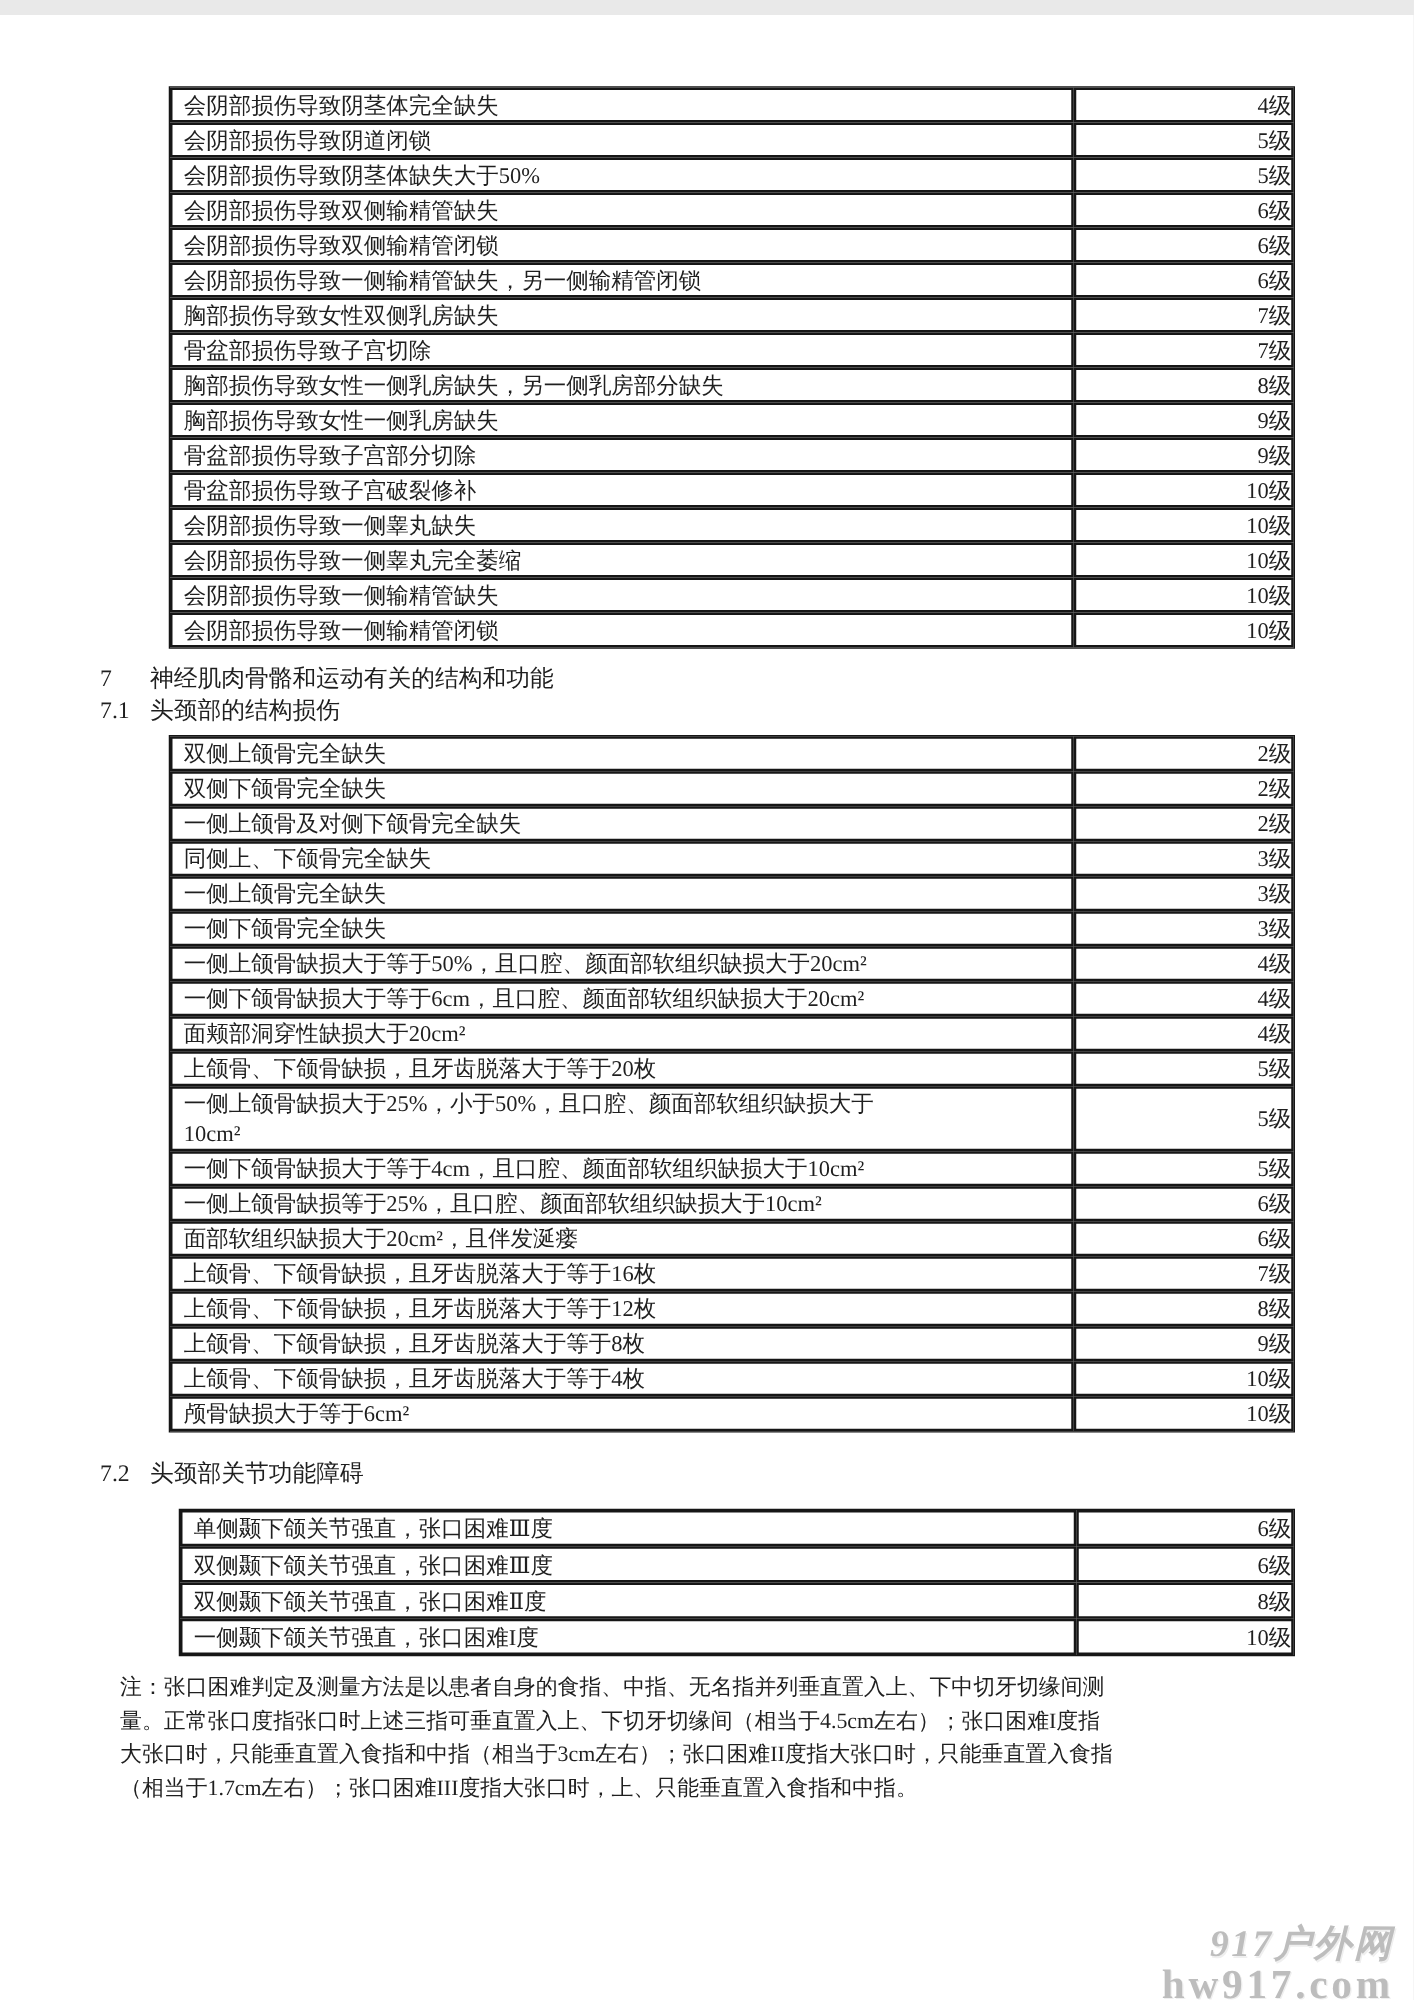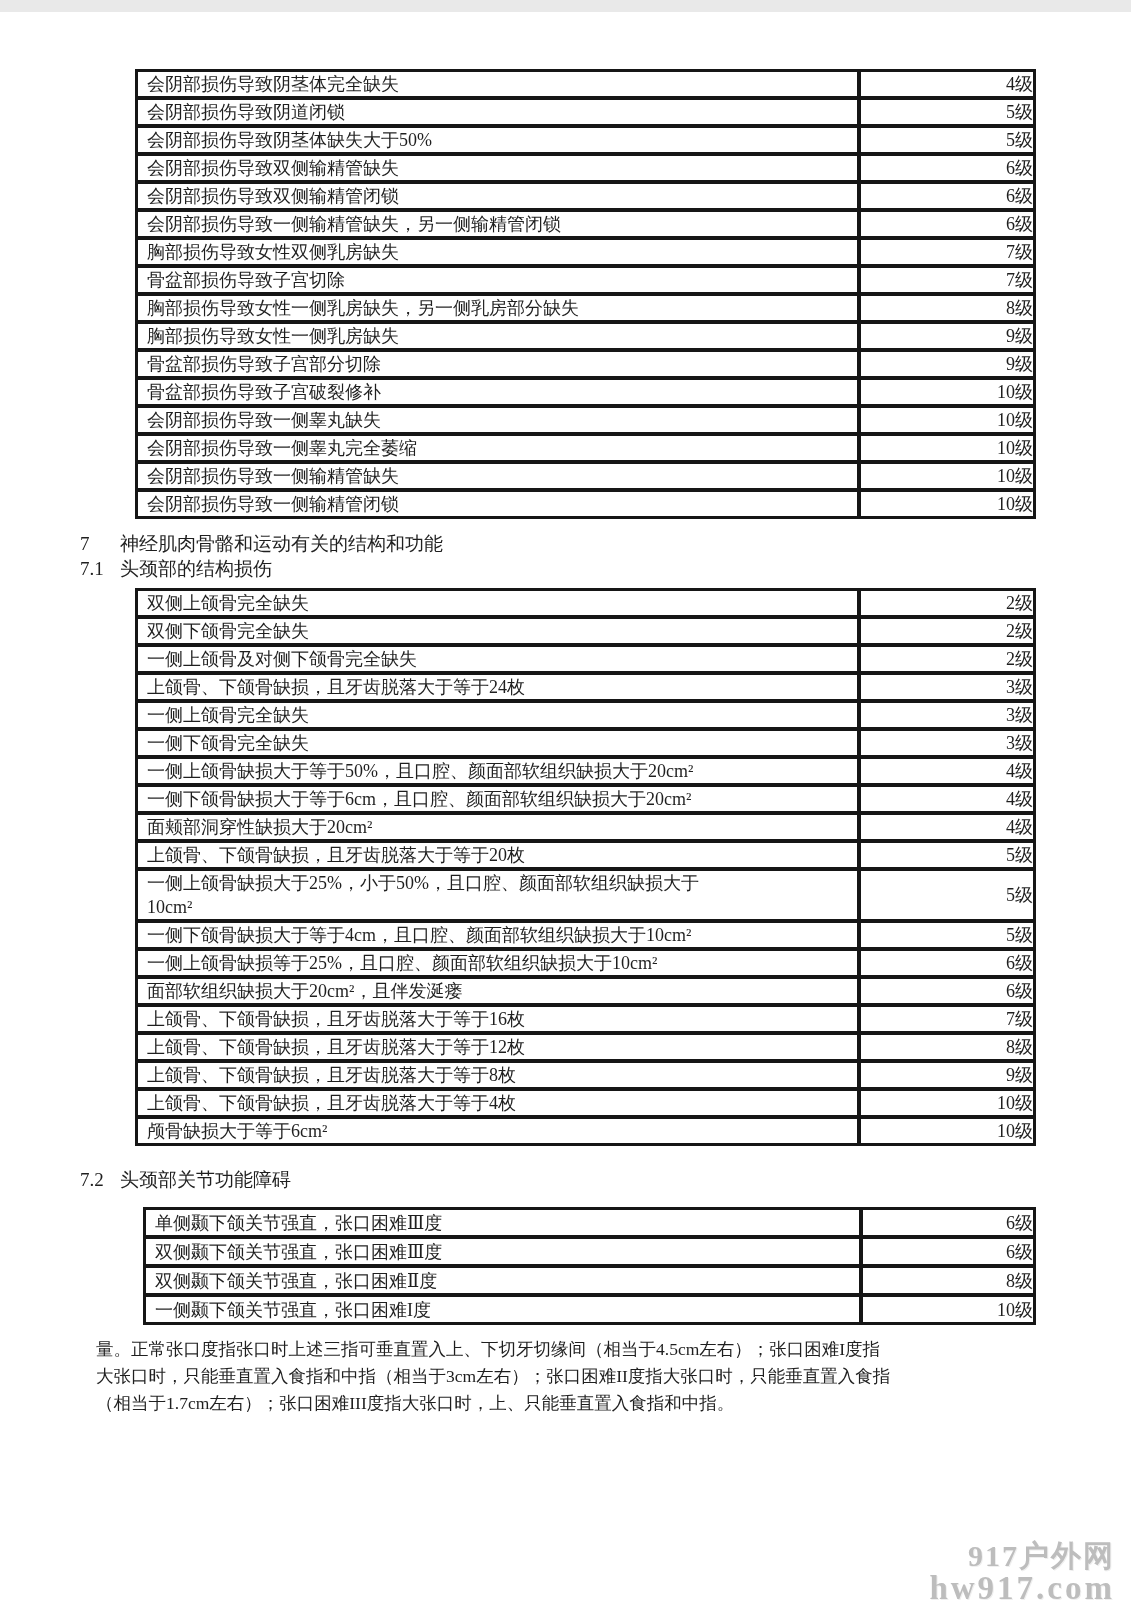--- a/index.html
+++ b/index.html
@@ -54,21 +54,21 @@
   .watermark {
     position: absolute;
     right: 16px;
     bottom: 6px;
     text-align: right;
     color: #bdbdbd;
     font-weight: bold;
     text-shadow: 1px 1px 0 #efefef;
     line-height: 1.05;
   }
-  .watermark .wm-1 { font-size: 30px; letter-spacing: 2px; }
+  .watermark .wm-1 { font-size: 30px; letter-spacing: 2px; font-style: italic; }
   .watermark .wm-2 { font-size: 33px; letter-spacing: 3px; }
 </style>
 </head>
 <body>
 
 <div class="page">
 
   <table class="grade-table t1">
     <colgroup>
         <col style="width:723px">
@@ -281,30 +281,30 @@
   <tr>
     <td class="desc">
       <div>一侧上颌骨及对侧下颌骨完全缺失</div>
       <div></div>
     </td>
     <td class="grade">
       <span>2级</span>
     </td>
   </tr>
 
-
-  <tr>
-    <td class="desc">
-      <div>上颌骨、下颌骨缺损，且牙齿脱落大于等于24枚</div>
+  <tr>
+    <td class="desc">
+      <div>同侧上、下颌骨完全缺失</div>
       <div></div>
     </td>
     <td class="grade">
       <span>3级</span>
     </td>
   </tr>
+
 
   <tr>
     <td class="desc">
       <div>一侧上颌骨完全缺失</div>
       <div></div>
     </td>
     <td class="grade">
       <span>3级</span>
     </td>
   </tr>
@@ -504,20 +504,21 @@
       <div></div>
     </td>
     <td class="grade">
       <span>10级</span>
     </td>
   </tr>
 </tbody>
   </table>
 
   <div class="note">
+    <div class="note-line">注：张口困难判定及测量方法是以患者自身的食指、中指、无名指并列垂直置入上、下中切牙切缘间测</div>
     <div class="note-line">量。正常张口度指张口时上述三指可垂直置入上、下切牙切缘间（相当于4.5cm左右）；张口困难I度指</div>
     <div class="note-line">大张口时，只能垂直置入食指和中指（相当于3cm左右）；张口困难II度指大张口时，只能垂直置入食指</div>
     <div class="note-line">（相当于1.7cm左右）；张口困难III度指大张口时，上、只能垂直置入食指和中指。</div>
   </div>
 
   <div class="watermark">
     <div class="wm-1">917户外网</div>
     <div class="wm-2">hw917.com</div>
   </div>
 

